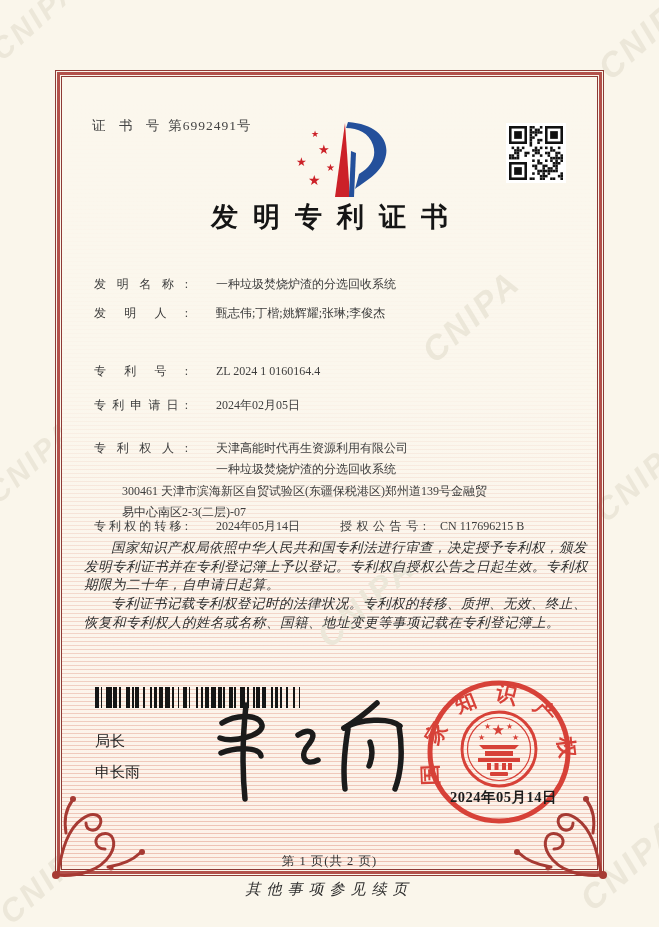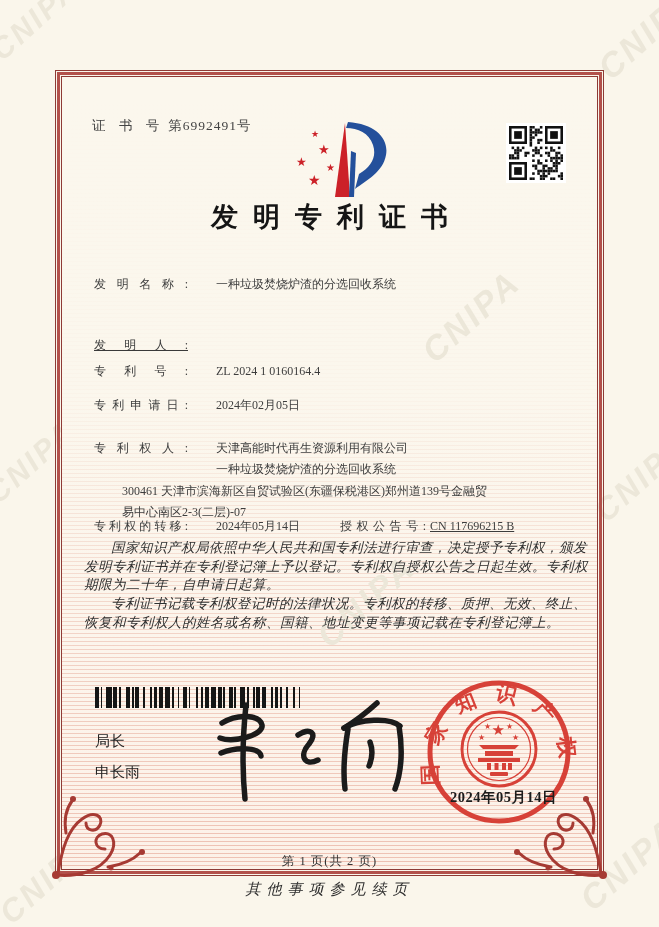--- a/index.html
+++ b/index.html
@@ -233,22 +233,23 @@
             <rect x="1" y="15" width="5" height="5" fill="#fff"></rect>
             <rect x="2" y="16" width="3" height="3" fill="#111"></rect>
           </svg>
 
       <div class="title">发明专利证书</div>
 
       <div class="frow" style="top:197px;">
         <span class="flabel">发明名称:</span>
         <span class="fval">一种垃圾焚烧炉渣的分选回收系统</span>
       </div>
-      <div class="frow" style="top:258px;text-decoration:underline;">
+      <div class="frow" style="top:226px;">
         <span class="flabel">发明人:</span>
+        <span class="fval">甄志伟;丁楷;姚辉耀;张琳;李俊杰</span>
       </div>
       <div class="frow" style="top:284px;">
         <span class="flabel">专利号:</span>
         <span class="fval">ZL 2024 1 0160164.4</span>
       </div>
       <div class="frow" style="top:318px;">
         <span class="flabel">专利申请日:</span>
         <span class="fval">2024年02月05日</span>
       </div>
       <div class="frow" style="top:361px;">
@@ -259,21 +260,21 @@
         </span>
       </div>
       <div class="frow" style="top:404px;">
         <span class="fval wrapped">300461 天津市滨海新区自贸试验区(东疆保税港区)郑州道139号金融贸易中心南区2-3(二层)-07</span>
       </div>
       <div class="frow" style="top:439px;">
         <span class="flabel">专利权的转移:</span>
         <span class="fval">2024年05月14日</span>
         <span class="pair2">
           <span class="flabel" style="width:86px;flex:0 0 86px;">授权公告号:</span>
-          <span class="fval" style="margin-left:4px;text-decoration:underline;">CN 117696215 B</span>
+          <span class="fval" style="margin-left:14px;">CN 117696215 B</span>
         </span>
       </div>
 
       <p class="bodytext" style="top:462px;margin:0;">国家知识产权局依照中华人民共和国专利法进行审查，决定授予专利权，颁发发明专利证书并在专利登记簿上予以登记。专利权自授权公告之日起生效。专利权期限为二十年，自申请日起算。</p>
       <p class="bodytext" style="top:518px;margin:0;">专利证书记载专利权登记时的法律状况。专利权的转移、质押、无效、终止、恢复和专利权人的姓名或名称、国籍、地址变更等事项记载在专利登记簿上。</p>
 
       <div class="barcode" id="barcode">
             <div style="width: 3.68142px; background: rgb(21, 21, 21);"></div>
             <div style="width: 1.84071px; background: transparent;"></div>
             <div style="width: 1.84071px; background: rgb(21, 21, 21);"></div>

